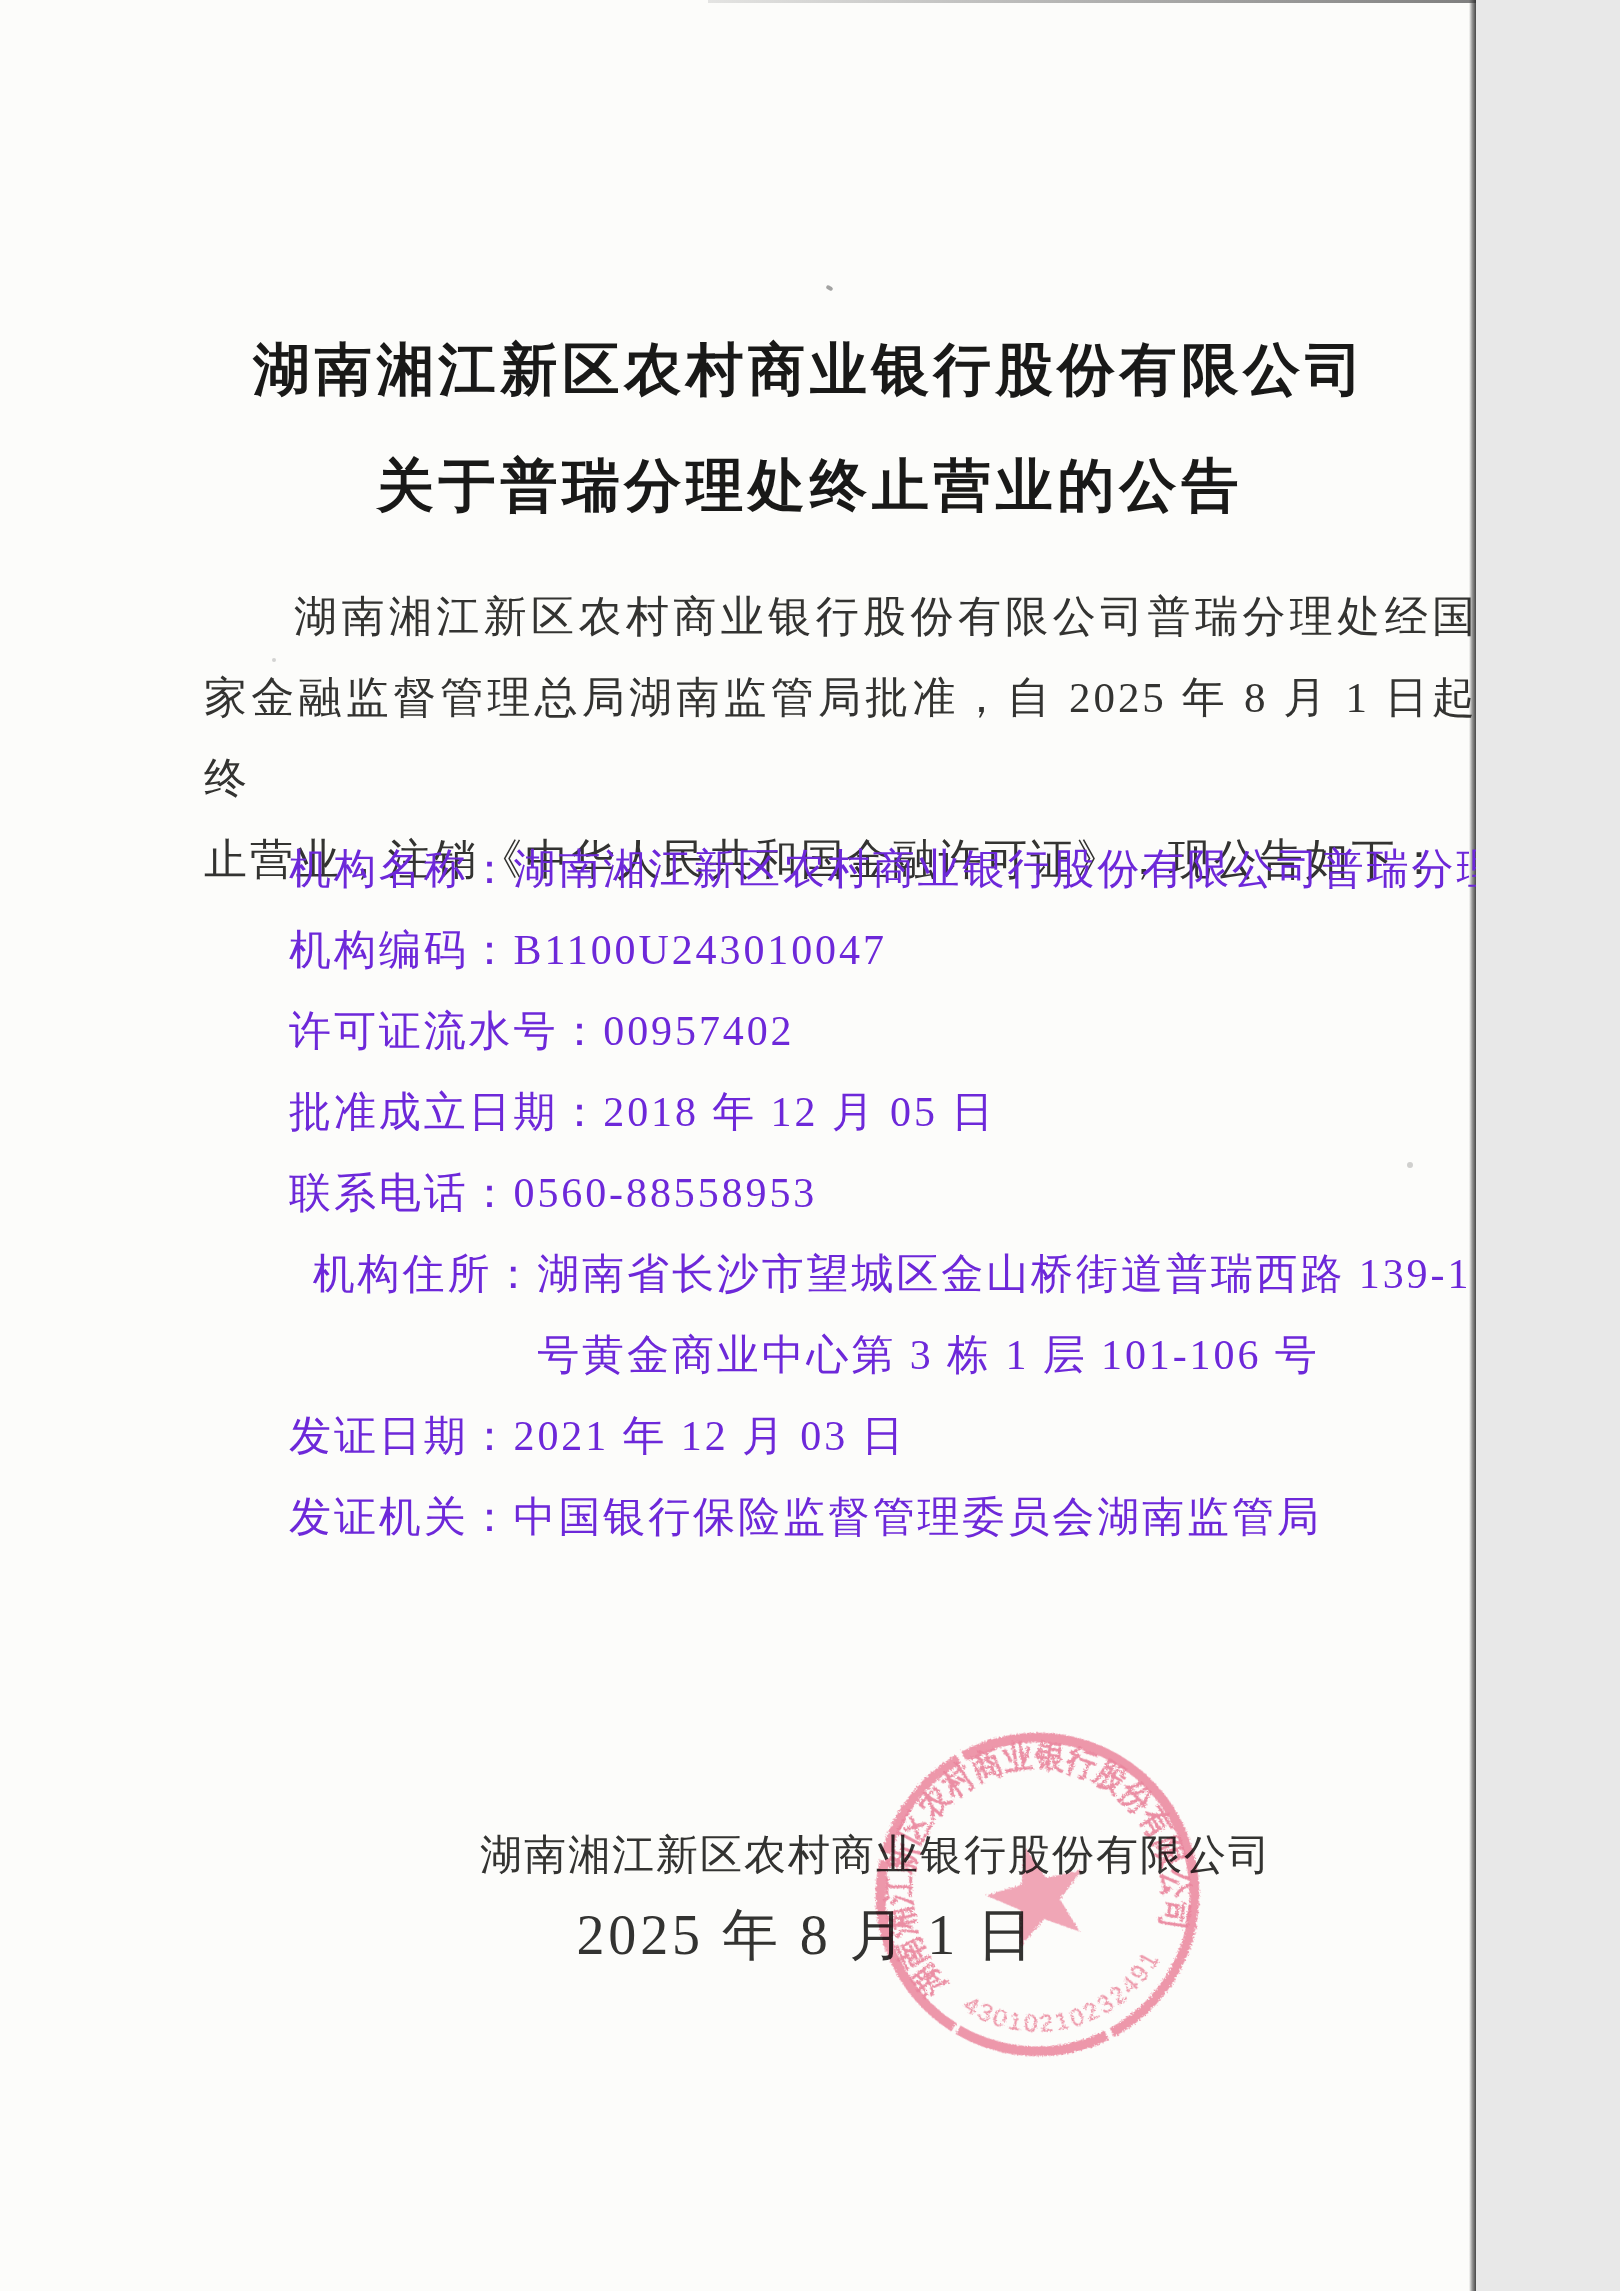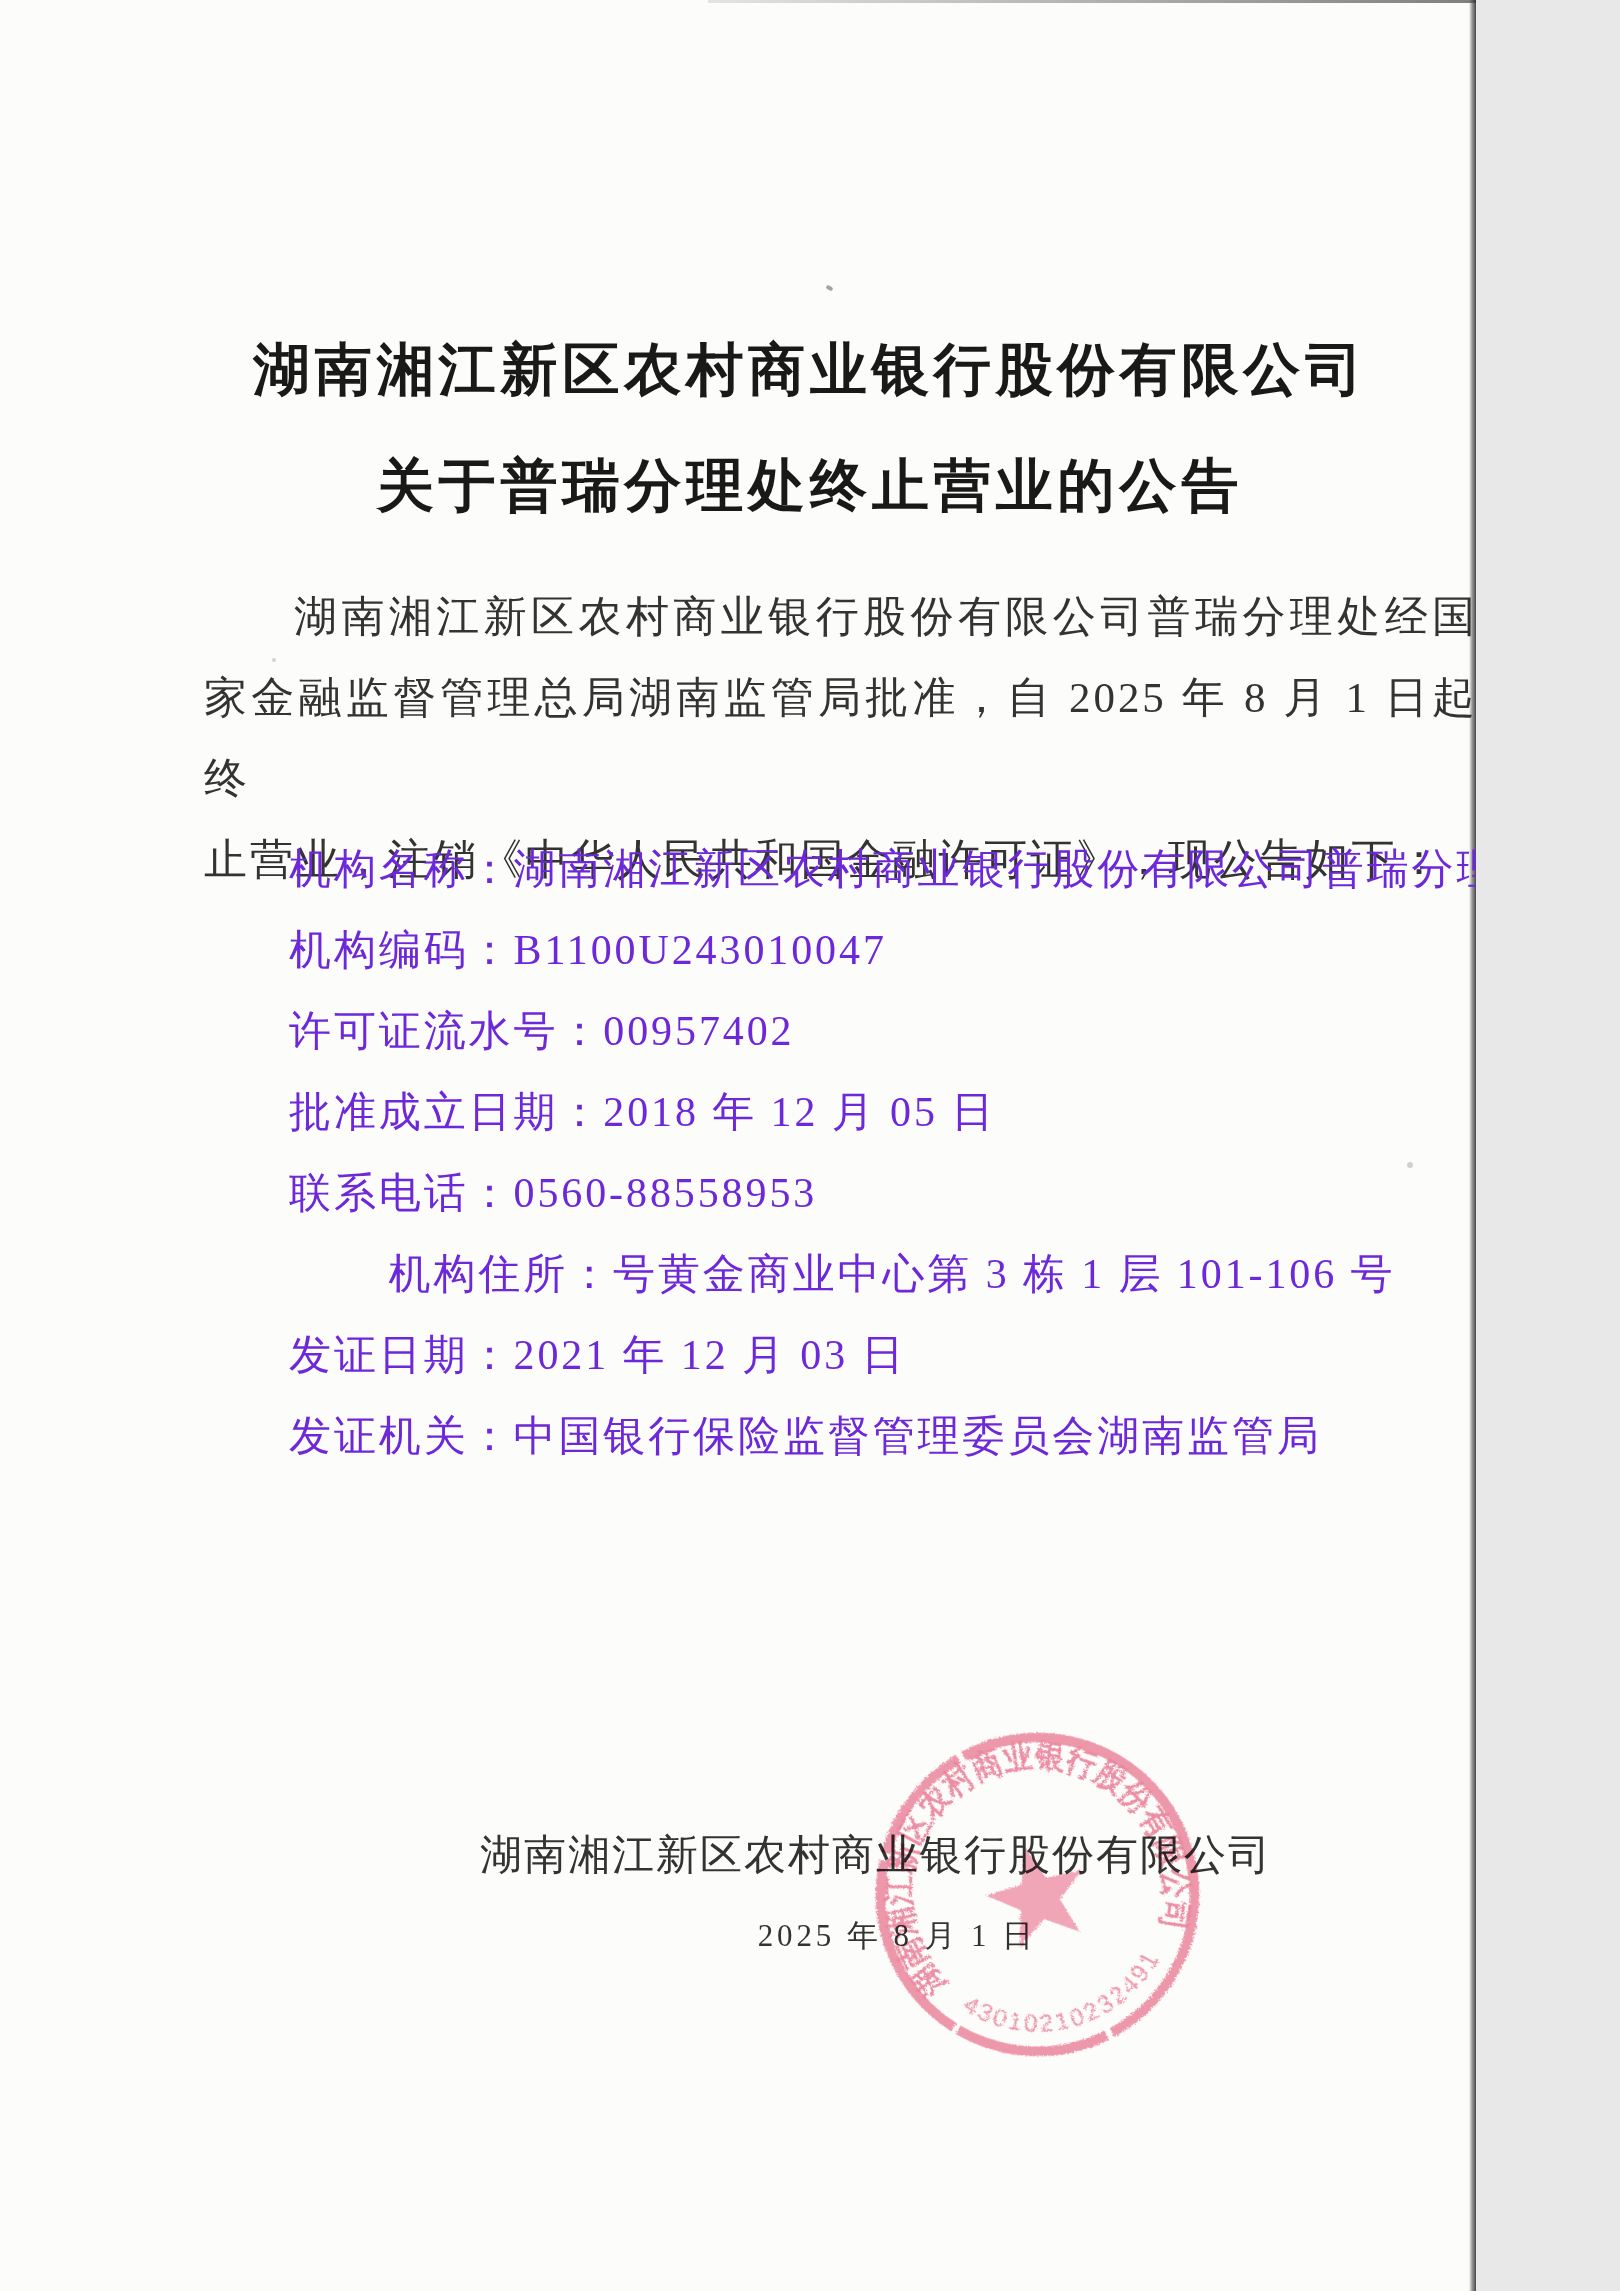--- a/index.html
+++ b/index.html
@@ -39,21 +39,21 @@
   .item{white-space:nowrap;}
   .item.addr{display:flex;white-space:normal;justify-content:center;}
   .item.addr .lbl{flex:0 0 auto;}
   .item.addr .val{flex:0 0 auto;max-width:970px;}
   .item.addr .vl{display:block;}
 
   
   .sig-company{position:absolute;top:1815px;right:204px;
     font-size:42px;line-height:81px;letter-spacing:2px;color:#333331;white-space:nowrap;}
   .sig-date{position:absolute;top:1895px;right:439px;
-    font-size:31px;line-height:81px;letter-spacing:3.9px;color:#333331;white-space:nowrap;}
+    font-size:56px;line-height:81px;letter-spacing:3.9px;color:#333331;white-space:nowrap;}
 
   
   .seal{position:absolute;left:861px;top:1718px;width:353px;height:353px;
     mix-blend-mode:multiply;opacity:.88;pointer-events:none;}
 </style>
 </head>
 <body>
 
 <div class="page">
 
@@ -76,20 +76,21 @@
 
   <div class="items">
     <div class="item"><span>机构名称：</span><span>湖南湘江新区农村商业银行股份有限公司普瑞分理处</span></div>
     <div class="item"><span>机构编码：</span><span>B1100U243010047</span></div>
     <div class="item"><span>许可证流水号：</span><span>00957402</span></div>
     <div class="item"><span>批准成立日期：</span><span>2018 年 12 月 05 日</span></div>
     <div class="item"><span>联系电话：</span><span>0560-88558953</span></div>
     <div class="item addr">
       <span class="lbl">机构住所：</span>
       <span class="val">
+        <span class="vl">湖南省长沙市望城区金山桥街道普瑞西路 139-1</span>
         <span class="vl">号黄金商业中心第 3 栋 1 层 101-106 号</span>
       </span>
     </div>
     <div class="item"><span>发证日期：</span><span>2021 年 12 月 03 日</span></div>
     <div class="item"><span>发证机关：</span><span>中国银行保险监督管理委员会湖南监管局</span></div>
   </div>
 
   <div class="sig-company">湖南湘江新区农村商业银行股份有限公司</div>
   <div class="sig-date">2025 年 8 月 1 日</div>
 

